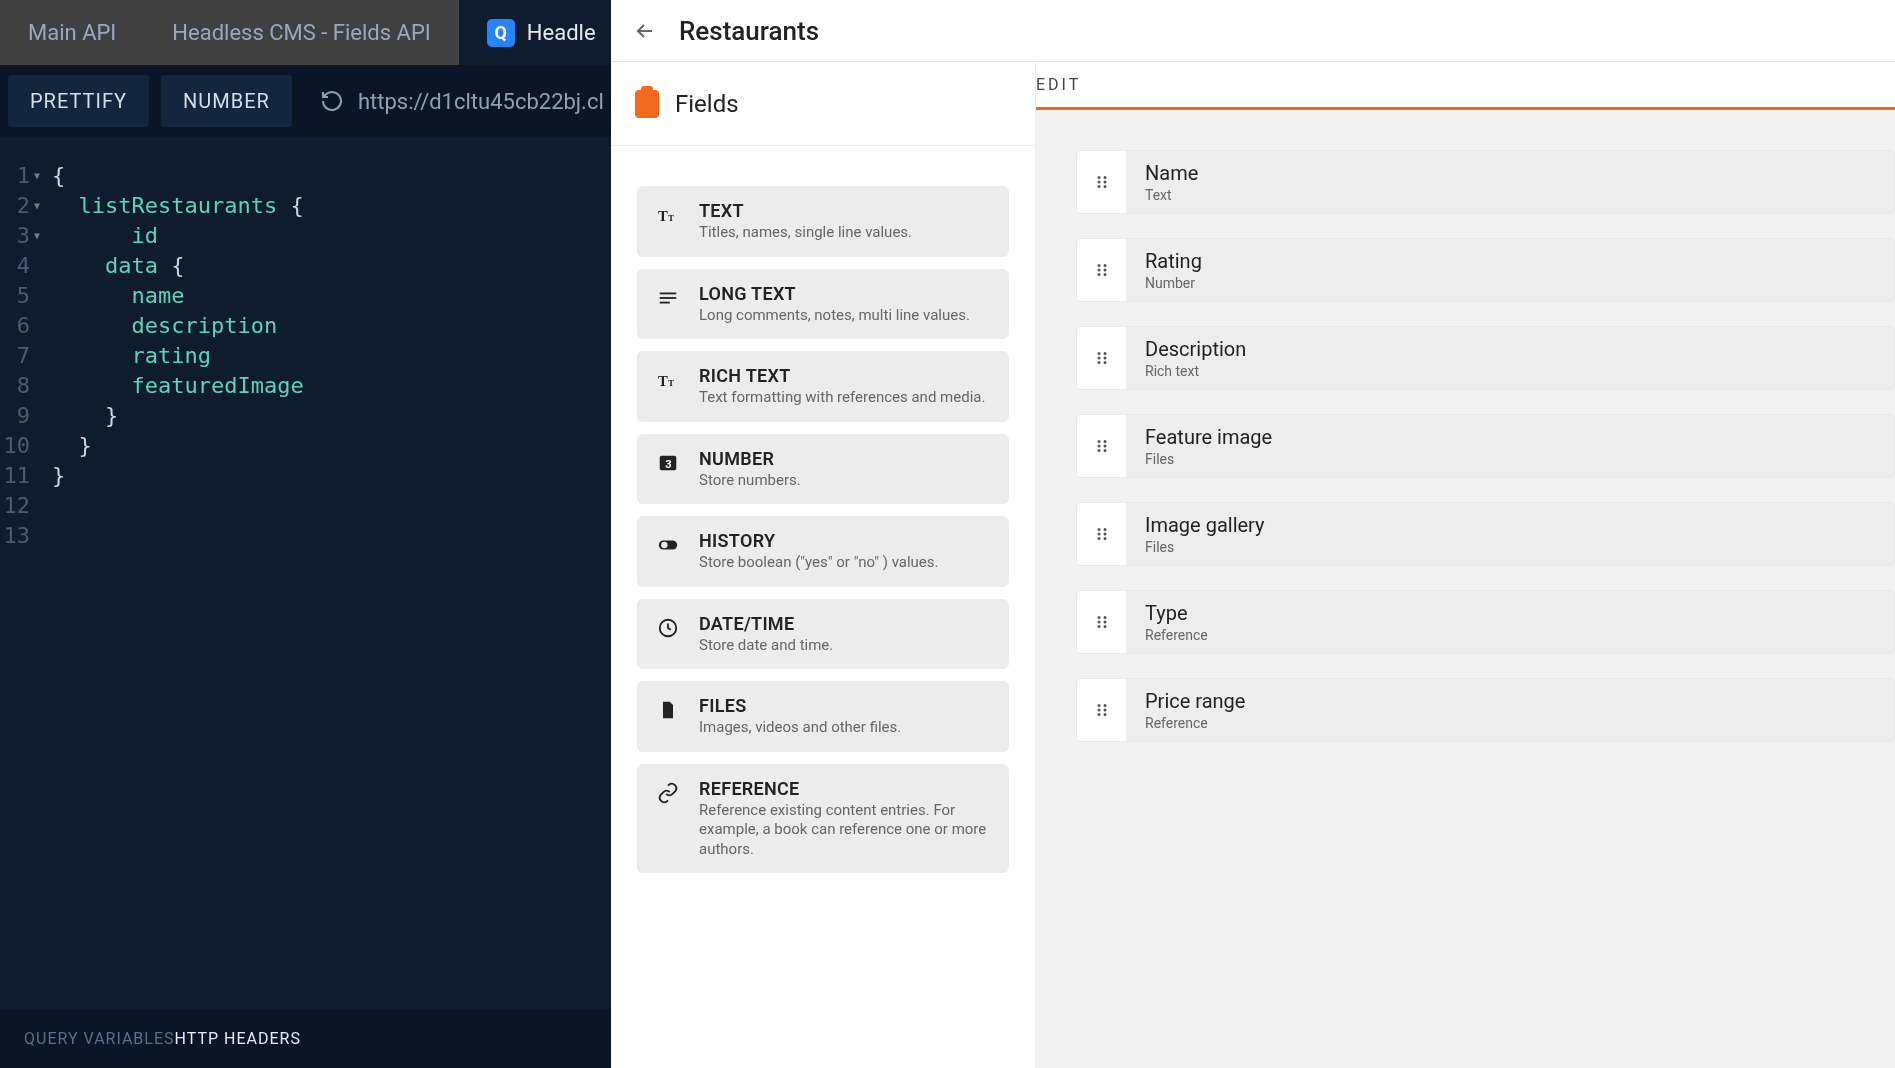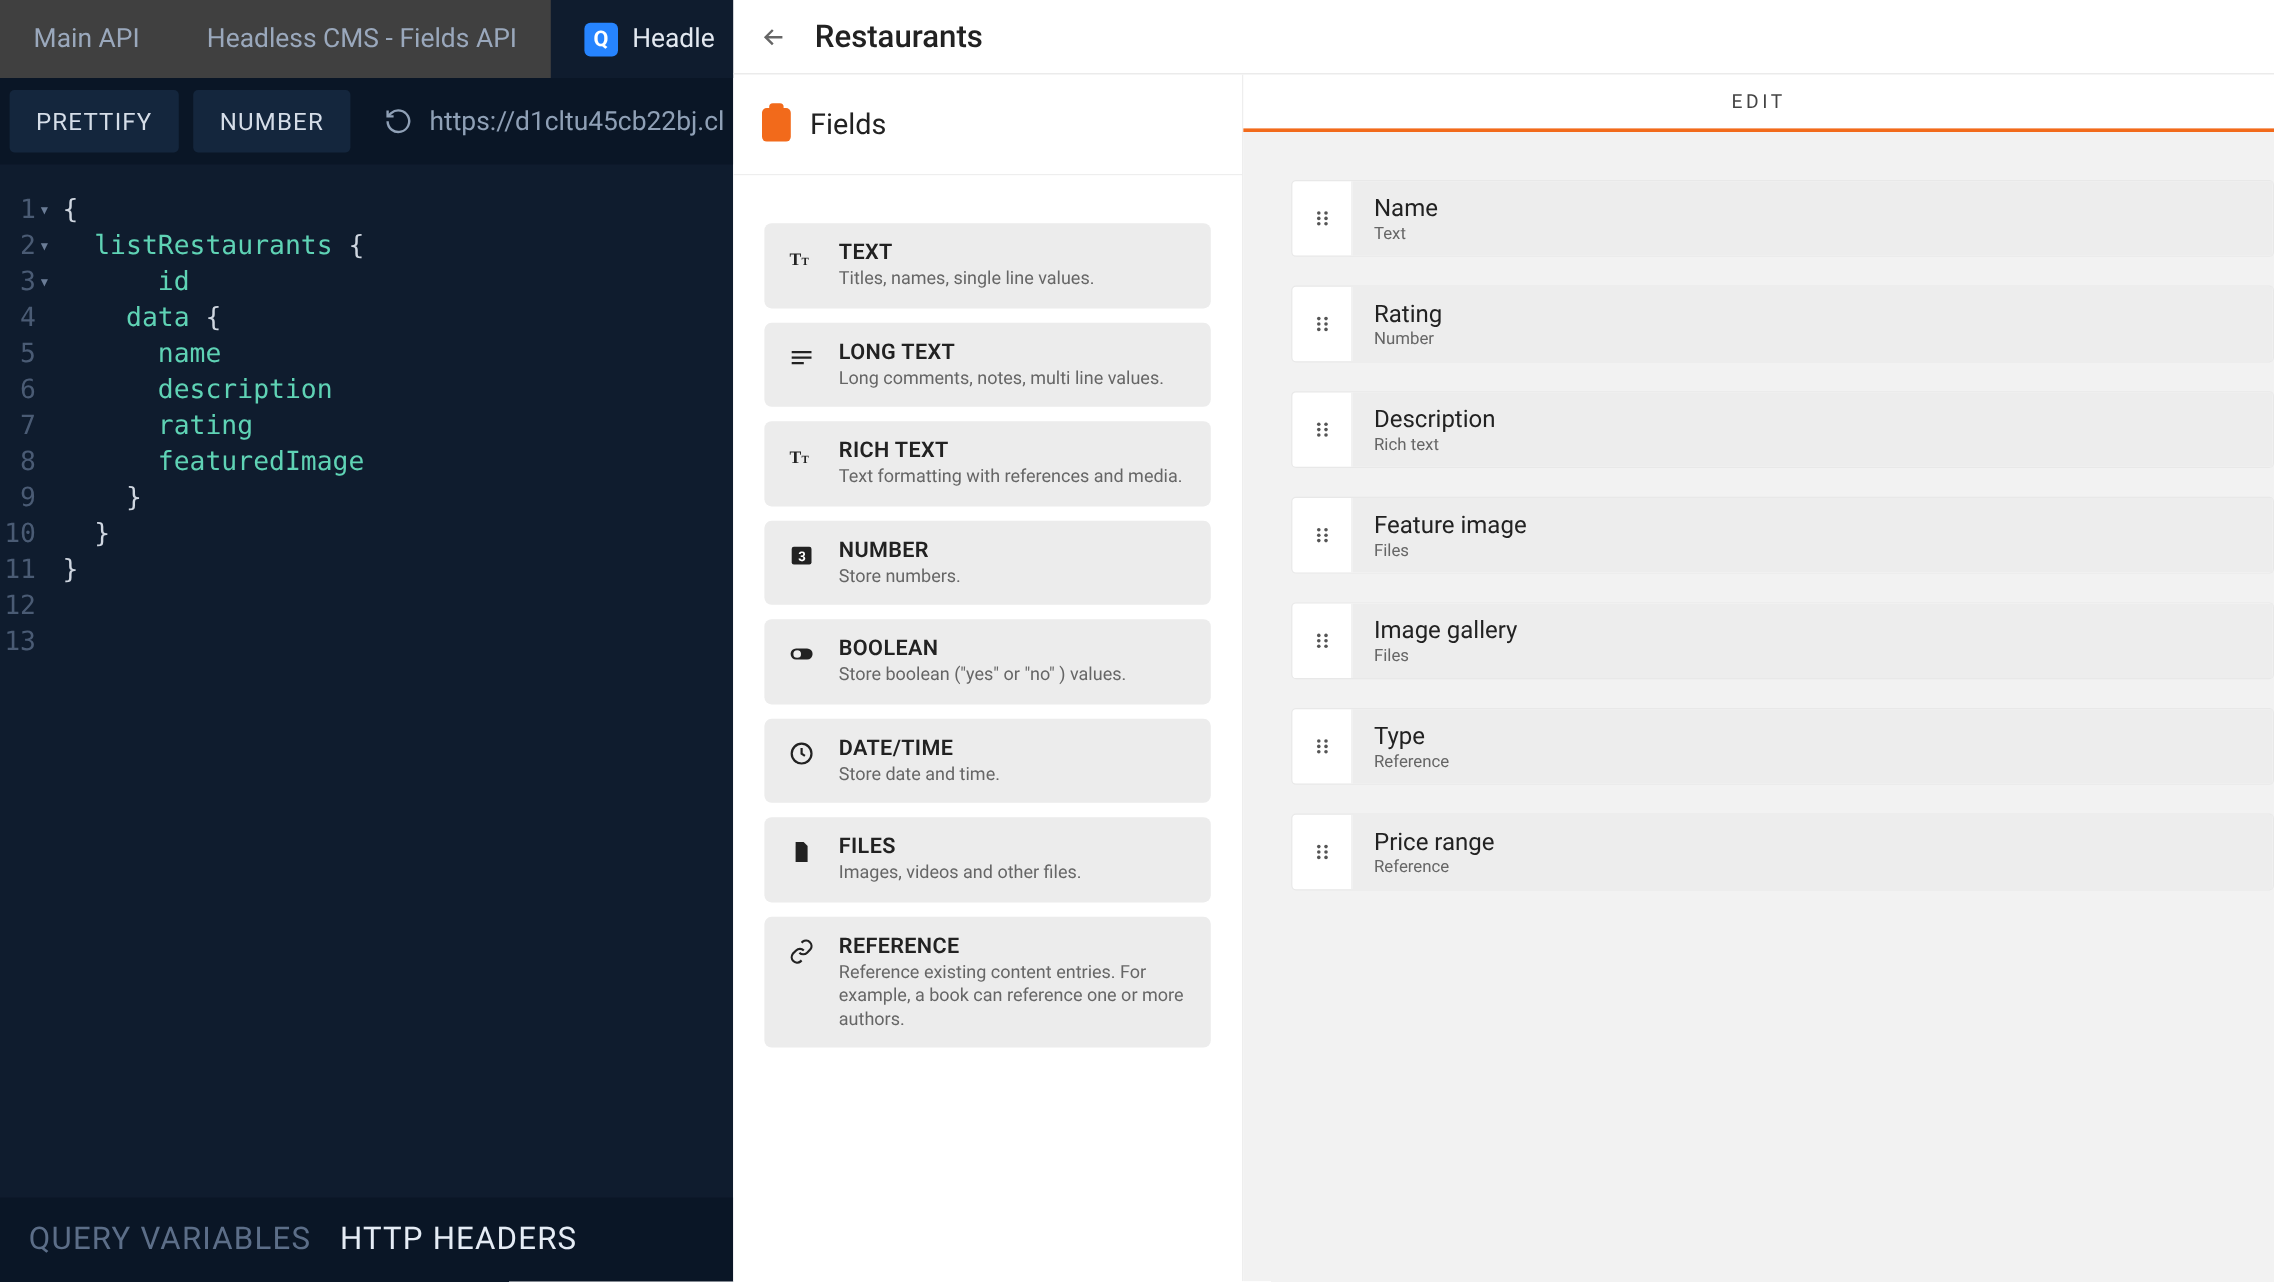--- a/index.html
+++ b/index.html
@@ -94,23 +94,22 @@
     padding-right: 4px;
   }
   .gutter .gl { display:flex; justify-content:flex-end; align-items:center; gap:4px; height:30px;}
   .fold { font-size: 10px; color:#6b7d97; }
   .code { flex:1; padding-left: 8px; color:#d1d8e2; }
   .code .line { height:30px; white-space: pre; }
   .kw { color:#5fd3b5; }
   .br { color:#cfd6e0; }
   .bottom-tabs {
     display:flex;
-    gap: 24px;
     padding: 20px 24px;
-    font-size: 26px;
+    font-size: 16px;
     letter-spacing: 1px;
     background:#0a1626;
   }
   .bottom-tabs .bt { color:#5c6e88; cursor:pointer;}
   .bottom-tabs .bt.active { color:#e5ecf5; }
 
   
   .right {
     flex:1;
     height:100%;
@@ -177,21 +176,20 @@
     background:#f2f2f2;
     display:flex;
     flex-direction:column;
     overflow:hidden;
   }
   .edit-tab-bar {
     height:48px;
     background:#fff;
     display:flex;
     align-items:center;
-    justify-content:center;
     border-bottom:3px solid #f26a1b;
   }
   .edit-tab-label { font-size:16px; letter-spacing:3px; color:#444; }
   .model-list { flex:1; overflow-y:auto; padding: 40px 0 40px 40px; display:flex; flex-direction:column; gap:24px;}
   .model-field {
     background:#fff;
     border:1px solid #e8e8e8;
     border-radius:4px;
     display:flex;
     align-items:stretch;
@@ -384,21 +382,21 @@
     </div>
           </div>
           <div class="type-card">
     <span class="type-icon">
               <svg viewBox="0 0 24 24" width="24" height="22">
                 <rect x="2" y="7" width="20" height="10" rx="5" fill="#222"></rect>
                 <circle cx="8" cy="12" r="3.5" fill="#ececec"></circle>
               </svg>
             </span>
     <div class="type-texts">
-      <div class="t-title">BOOLEAN</div>
+      <div class="t-title">HISTORY</div>
       <div class="t-desc">Store boolean ("yes" or "no" ) values.</div>
     </div>
           </div>
           <div class="type-card">
     <span class="type-icon">
               <svg viewBox="0 0 24 24" width="22" height="22" fill="none" stroke="#222" stroke-width="2">
                 <circle cx="12" cy="12" r="9"></circle>
                 <path d="M12 7v5l3 2"></path>
               </svg>
             </span>

